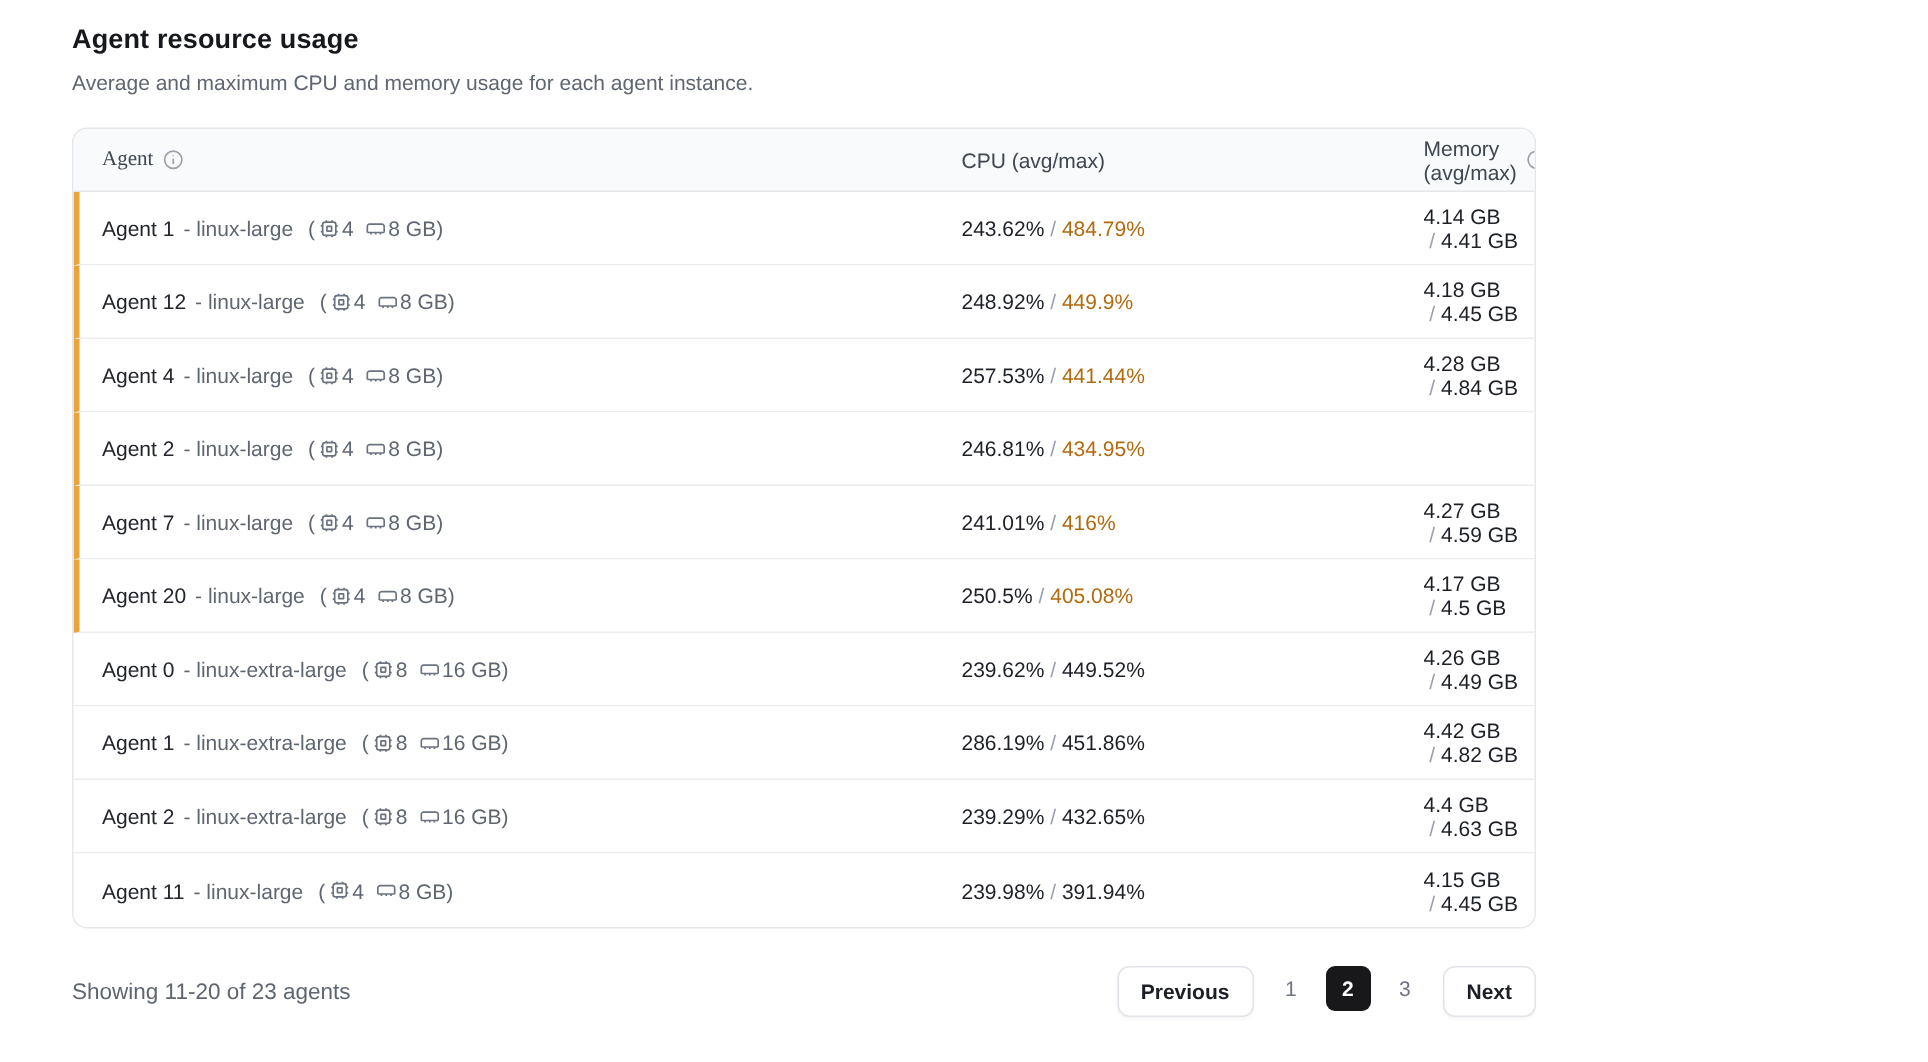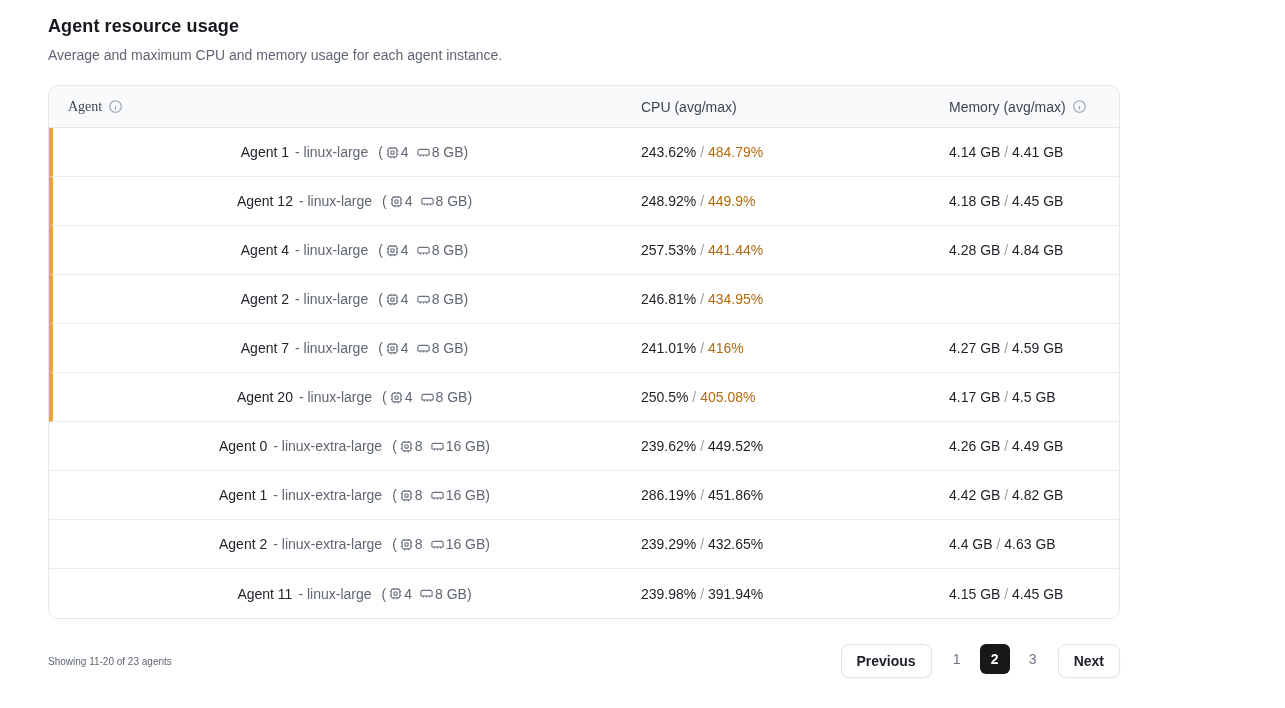--- a/index.html
+++ b/index.html
@@ -12,21 +12,21 @@
     --text-gray:#5f6672;
     --text-light:#8b909c;
   }
   *{box-sizing:border-box;margin:0;padding:0;}
   html,body{background:#ffffff;}
   body{
     font-family:"Liberation Sans","DejaVu Sans",sans-serif;
     color:var(--text-dark);
     width:1285px;height:708px;overflow:hidden;
   }
-  .page{margin:16px 21px 0 48px;width:1072px;}
+  .page{margin:16px 21px 0 48px;width:976px;}
   .page-title{font-size:18px;font-weight:700;color:#16181d;letter-spacing:.1px;}
   .page-subtitle{font-size:14px;color:var(--text-gray);margin-top:10px;}
 
   .card{
     margin-top:22px;
     border:1px solid var(--border);
     border-radius:10px;
     background:#fff;
     overflow:hidden;
   }
@@ -41,37 +41,37 @@
   .info-icon{color:#9aa0ab;display:inline-flex;cursor:pointer;}
 
   .row{
     display:grid;grid-template-columns:592px 308px 1fr;
     align-items:center;height:49px;
     border-bottom:1px solid var(--row-border);
     font-size:14px;background:#fff;position:relative;
   }
   .row:last-child{border-bottom:none;}
   .row.highlight{border-left:4px solid var(--accent);grid-template-columns:588px 308px 1fr;}
-  .cell-agent{padding-left:19px;display:flex;align-items:center;white-space:nowrap;justify-content:center;}
+  .cell-agent{padding-left:19px;display:flex;align-items:center;white-space:nowrap;}
   .row.highlight .cell-agent{padding-left:15px;}
   .agent-name{color:#22252c;}
   .agent-machine{color:var(--text-gray);margin-left:6px;}
   .agent-spec{color:var(--text-gray);margin-left:10px;display:inline-flex;align-items:center;}
   .agent-spec svg{margin:0 1px 0 2px;flex:none;color:#6b7280;}
   .agent-spec .ram-icon{margin-left:7px;}
   .agent-spec .spec-num{margin-right:0;}
   .val{font-weight:500;color:#1d2026;}
   .sep{color:#9aa0ab;white-space:pre;font-weight:400;}
   .val.warn{color:var(--warn);}
 
   .footerbar{
     display:flex;justify-content:space-between;align-items:center;
     margin-top:24px;height:36px;
   }
-  .summary{font-size:10px;color:var(--text-gray);text-align:center;}
+  .summary{font-size:15px;color:var(--text-gray);text-align:center;}
   .pagination{display:flex;align-items:flex-start;gap:14px;}
   .nav-btn{
     font-family:inherit;font-size:14px;font-weight:600;color:#1c1f26;
     background:#fff;border:1px solid #e2e3e8;border-radius:8px;
     height:34px;padding:0 15px;cursor:pointer;
     box-shadow:0 1px 2px rgba(0,0,0,.04);
   }
   .pages{display:flex;align-items:center;gap:12px;}
   .page-num{
     font-family:inherit;font-size:14px;color:#6e7380;background:transparent;

